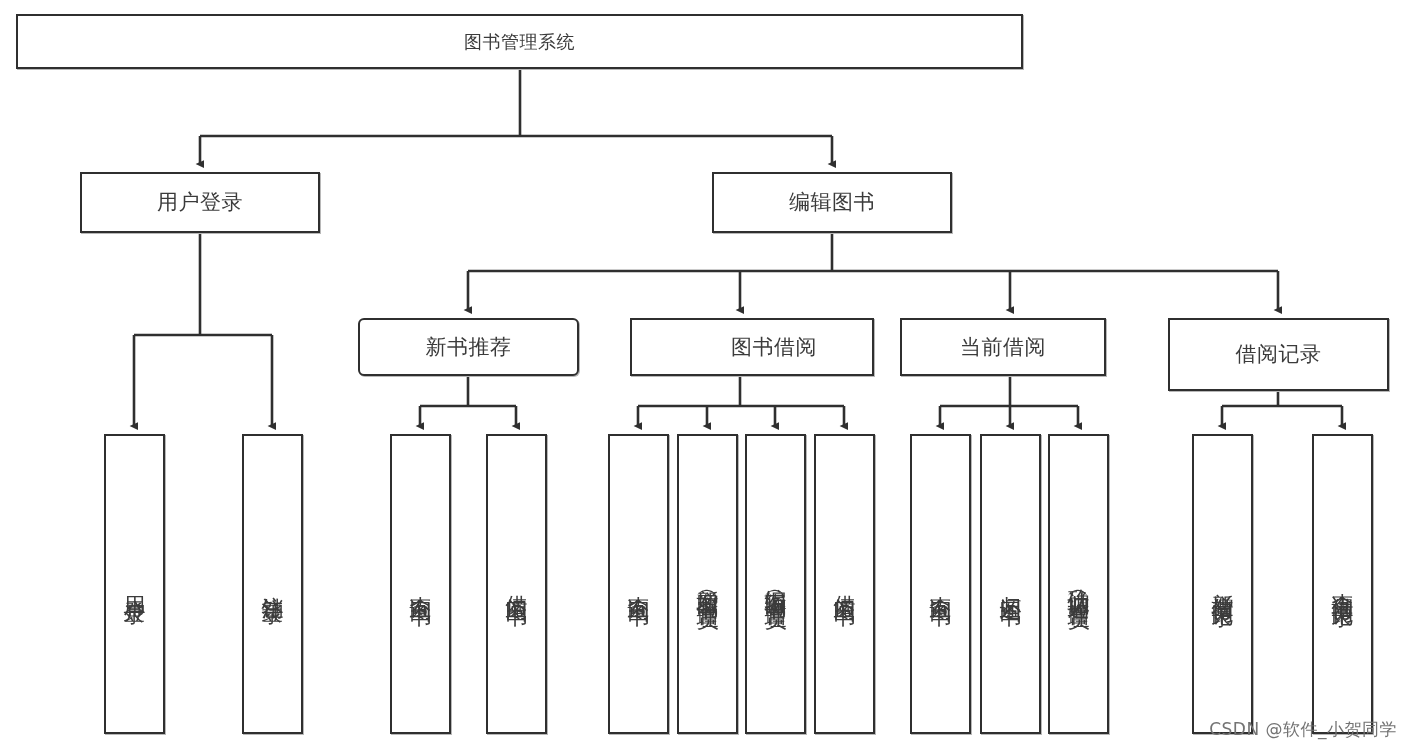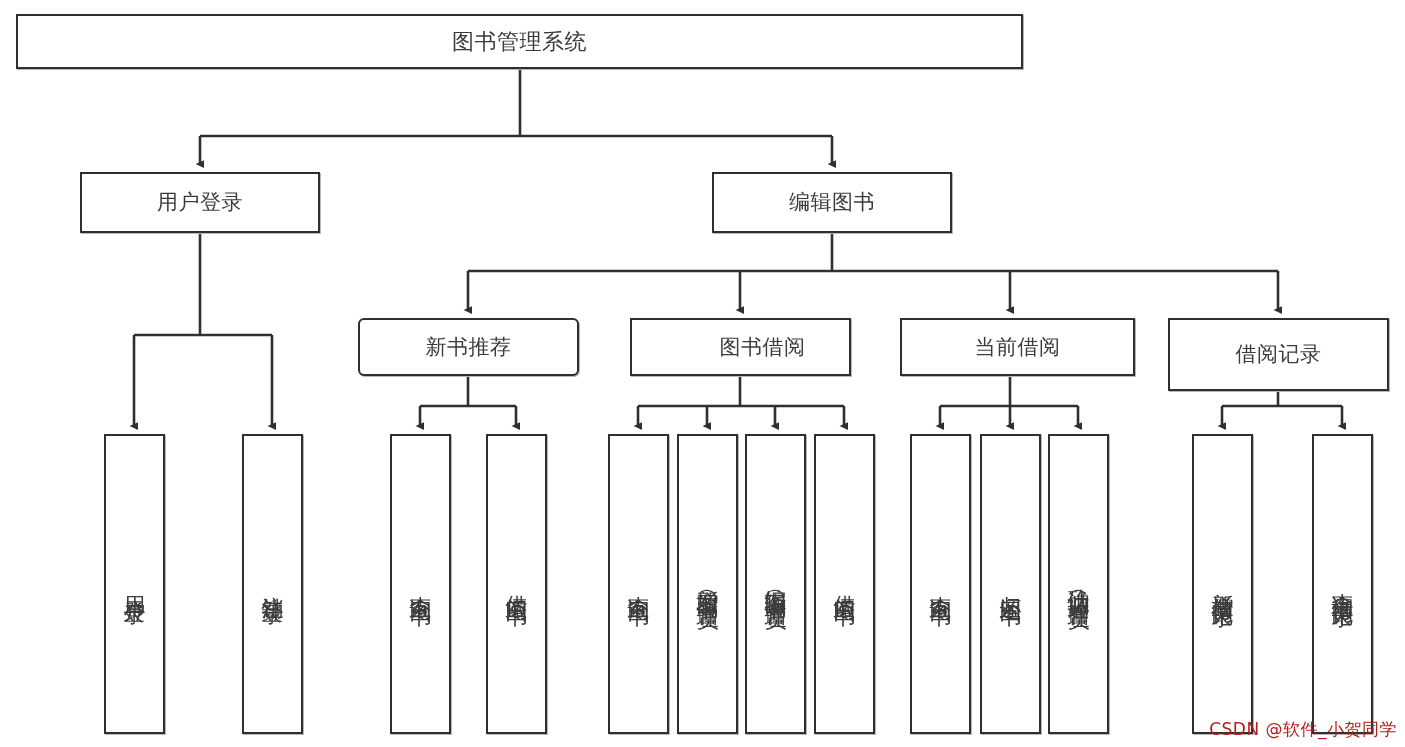--- a/index.html
+++ b/index.html
@@ -44,42 +44,42 @@
     line-height: 1.08;
     white-space: nowrap;
     color: #3b3b3b;
   }
   
   .node.horiz .label {
     font-size: 21px;
     letter-spacing: 0.5px;
   }
   .node.root .label {
-    font-size: 22px;
+    font-size: 18px;
   }
   
   .node.vert {
     align-items: center;
     justify-content: center;
     padding: 4px 0;
   }
   .node.vert .label {
     writing-mode: vertical-rl;
     text-orientation: upright;
     font-size: 22px;
     line-height: 1.0;
     letter-spacing: 3px;
     white-space: nowrap;
   }
   #watermark {
     position: absolute;
     right: 8px;
     bottom: 6px;
     font-size: 17px;
-    color: #b91c1c;
+    color: #737373;
     letter-spacing: 0.5px;
     z-index: 3;
     white-space: nowrap;
   }
 </style>
 </head>
 <body>
 
 <div id="canvas">
 
@@ -142,25 +142,25 @@
   </div>
 
   <div class="node horiz" style="left:712px; top:172px; width:240px; height:61px;">
     <span class="label">编辑图书</span>
   </div>
 
   <div class="node horiz" style="left:358px; top:318px; width:221px; height:58px;border-radius:6px;">
     <span class="label">新书推荐</span>
   </div>
 
-  <div class="node horiz" style="left:630px; top:318px; width:221px; height:58px;padding-left:44px;">
+  <div class="node horiz" style="left:630px; top:318px; width:244px; height:58px;padding-left:44px;">
     <span class="label">图书借阅</span>
   </div>
 
-  <div class="node horiz" style="left:900px; top:318px; width:235px; height:58px;">
+  <div class="node horiz" style="left:900px; top:318px; width:206px; height:58px;">
     <span class="label">当前借阅</span>
   </div>
 
   <div class="node horiz" style="left:1168px; top:318px; width:221px; height:73px;">
     <span class="label">借阅记录</span>
   </div>
 
   <div class="node vert" style="left:104px; top:434px; width:61px; height:300px;">
     <span class="label">用户登录</span>
   </div>

